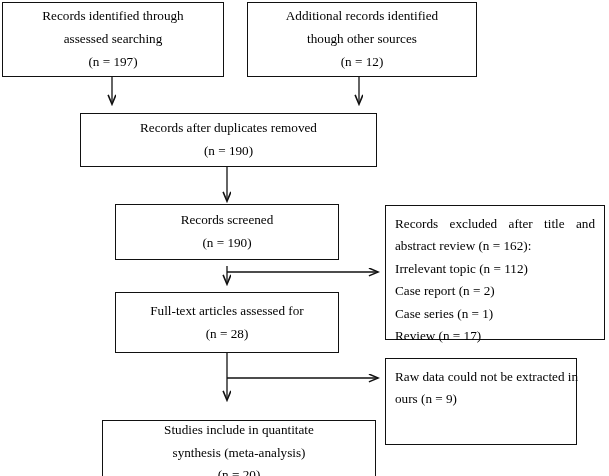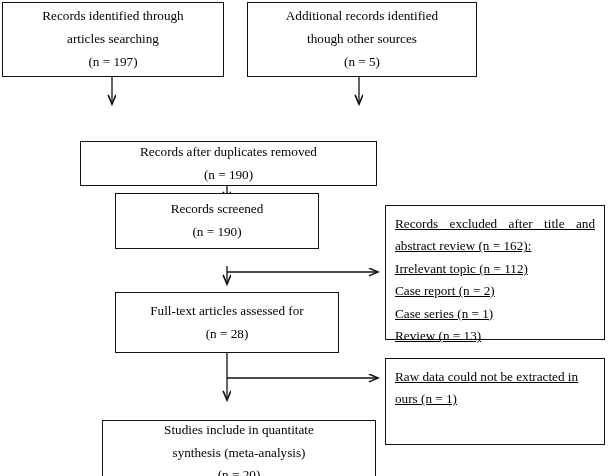--- a/index.html
+++ b/index.html
@@ -29,21 +29,20 @@
     font-size: 13.2px;
     line-height: 1.72;
     padding: 14px 6px;
   }
   .box.left-align {
     align-items: flex-start;
     text-align: left;
     justify-content: flex-start;
     padding: 7px 9px 5px 9px;
     line-height: 1.70;
-    text-decoration: underline;
   }
   .box .line { white-space: nowrap; }
   .box.left-align .line { white-space: nowrap; }
   .box.left-align .line.justify {
     white-space: normal;
     width: 100%;
     text-align: justify;
     text-align-last: justify;
   }
   svg.connectors {
@@ -91,57 +90,57 @@
       <line x1="227" y1="353" x2="227" y2="400" stroke="#111111" stroke-width="1.3" marker-end="url(#arrowhead)"></line>
     </g>
 
     <g>
       <line x1="227" y1="378" x2="378" y2="378" stroke="#111111" stroke-width="1.3" marker-end="url(#arrowhead)"></line>
     </g>
   </svg>
 
   <div class="box" style="left:2px; top:2px; width:222px; height:75px;">
     <span class="line">Records identified through</span>
-    <span class="line">articles searching</span>
+    <span class="line">assessed searching</span>
     <span class="line">(n = 197)</span>
   </div>
 
   <div class="box" style="left:247px; top:2px; width:230px; height:75px;">
     <span class="line">Additional records identified</span>
     <span class="line">though other sources</span>
-    <span class="line">(n = 5)</span>
+    <span class="line">(n = 12)</span>
   </div>
 
-  <div class="box" style="left:80px; top:113px; width:297px; height:45px;margin-top:28px;">
+  <div class="box" style="left:80px; top:113px; width:297px; height:54px;">
     <span class="line">Records after duplicates removed</span>
     <span class="line">(n = 190)</span>
   </div>
 
-  <div class="box" style="left:115px; top:193px; width:204px; height:56px;">
+  <div class="box" style="left:115px; top:204px; width:224px; height:56px;">
     <span class="line">Records screened</span>
     <span class="line">(n = 190)</span>
   </div>
 
   <div class="box left-align" style="left:385px; top:205px; width:220px; height:135px;">
     <span class="line justify">Records excluded after title and</span>
     <span class="line">abstract review (n = 162):</span>
     <span class="line">Irrelevant topic (n = 112)</span>
     <span class="line">Case report (n = 2)</span>
     <span class="line">Case series (n = 1)</span>
-    <span class="line">Review (n = 13)</span>
+    <span class="line">Review (n = 17)</span>
   </div>
 
   <div class="box" style="left:115px; top:292px; width:224px; height:61px;">
     <span class="line">Full-text articles assessed for</span>
     <span class="line">(n = 28)</span>
   </div>
 
-  <div class="box left-align" style="left:385px; top:358px; width:220px; height:87px;text-align:center;">
+  <div class="box left-align" style="left:385px; top:358px; width:192px; height:87px;text-align:center;">
     <span class="line">Raw data could not be extracted in</span>
-    <span class="line">ours (n = 1)</span>
+    <span class="line">ours (n = 9)</span>
   </div>
 
   <div class="box" style="left:102px; top:408px; width:274px; height:66px;margin-top:12px;">
     <span class="line">Studies include in quantitate</span>
     <span class="line">synthesis (meta-analysis)</span>
     <span class="line">(n = 20)</span>
   </div>
 
 </div>
 

